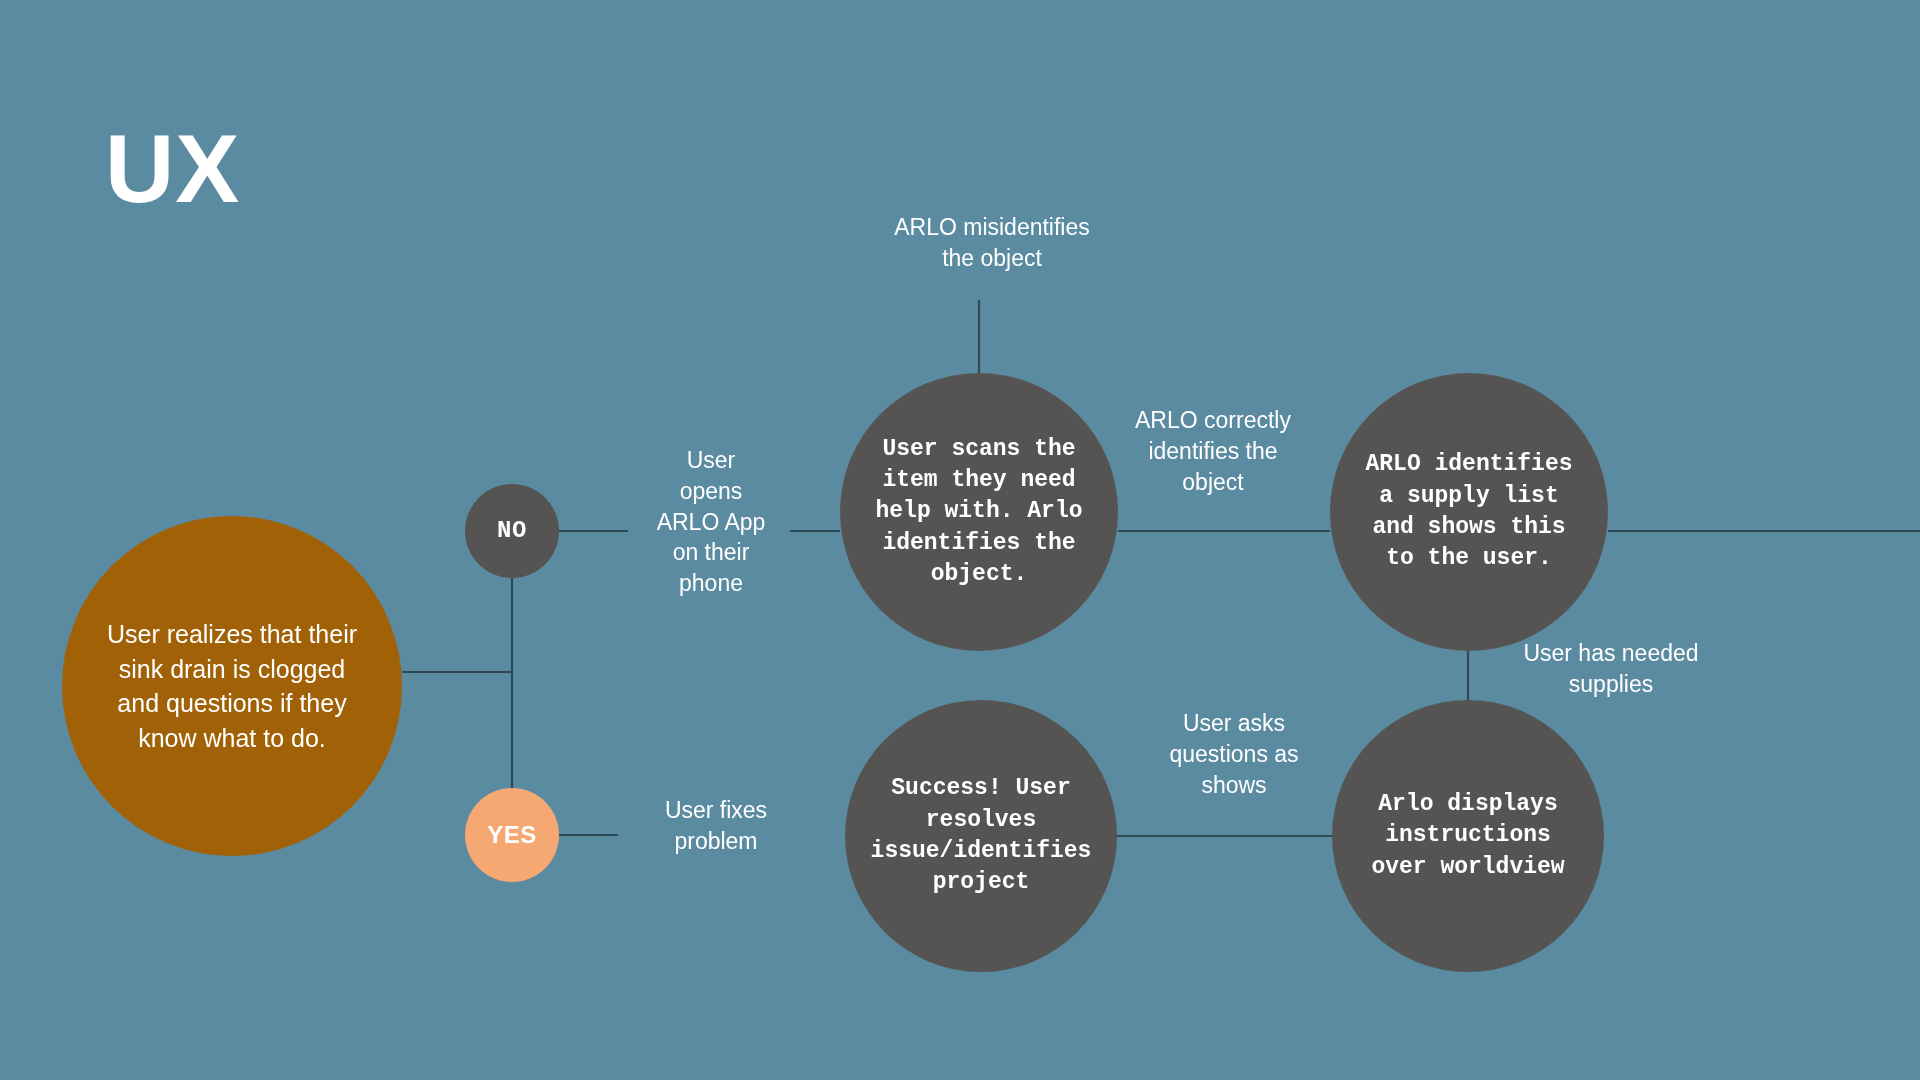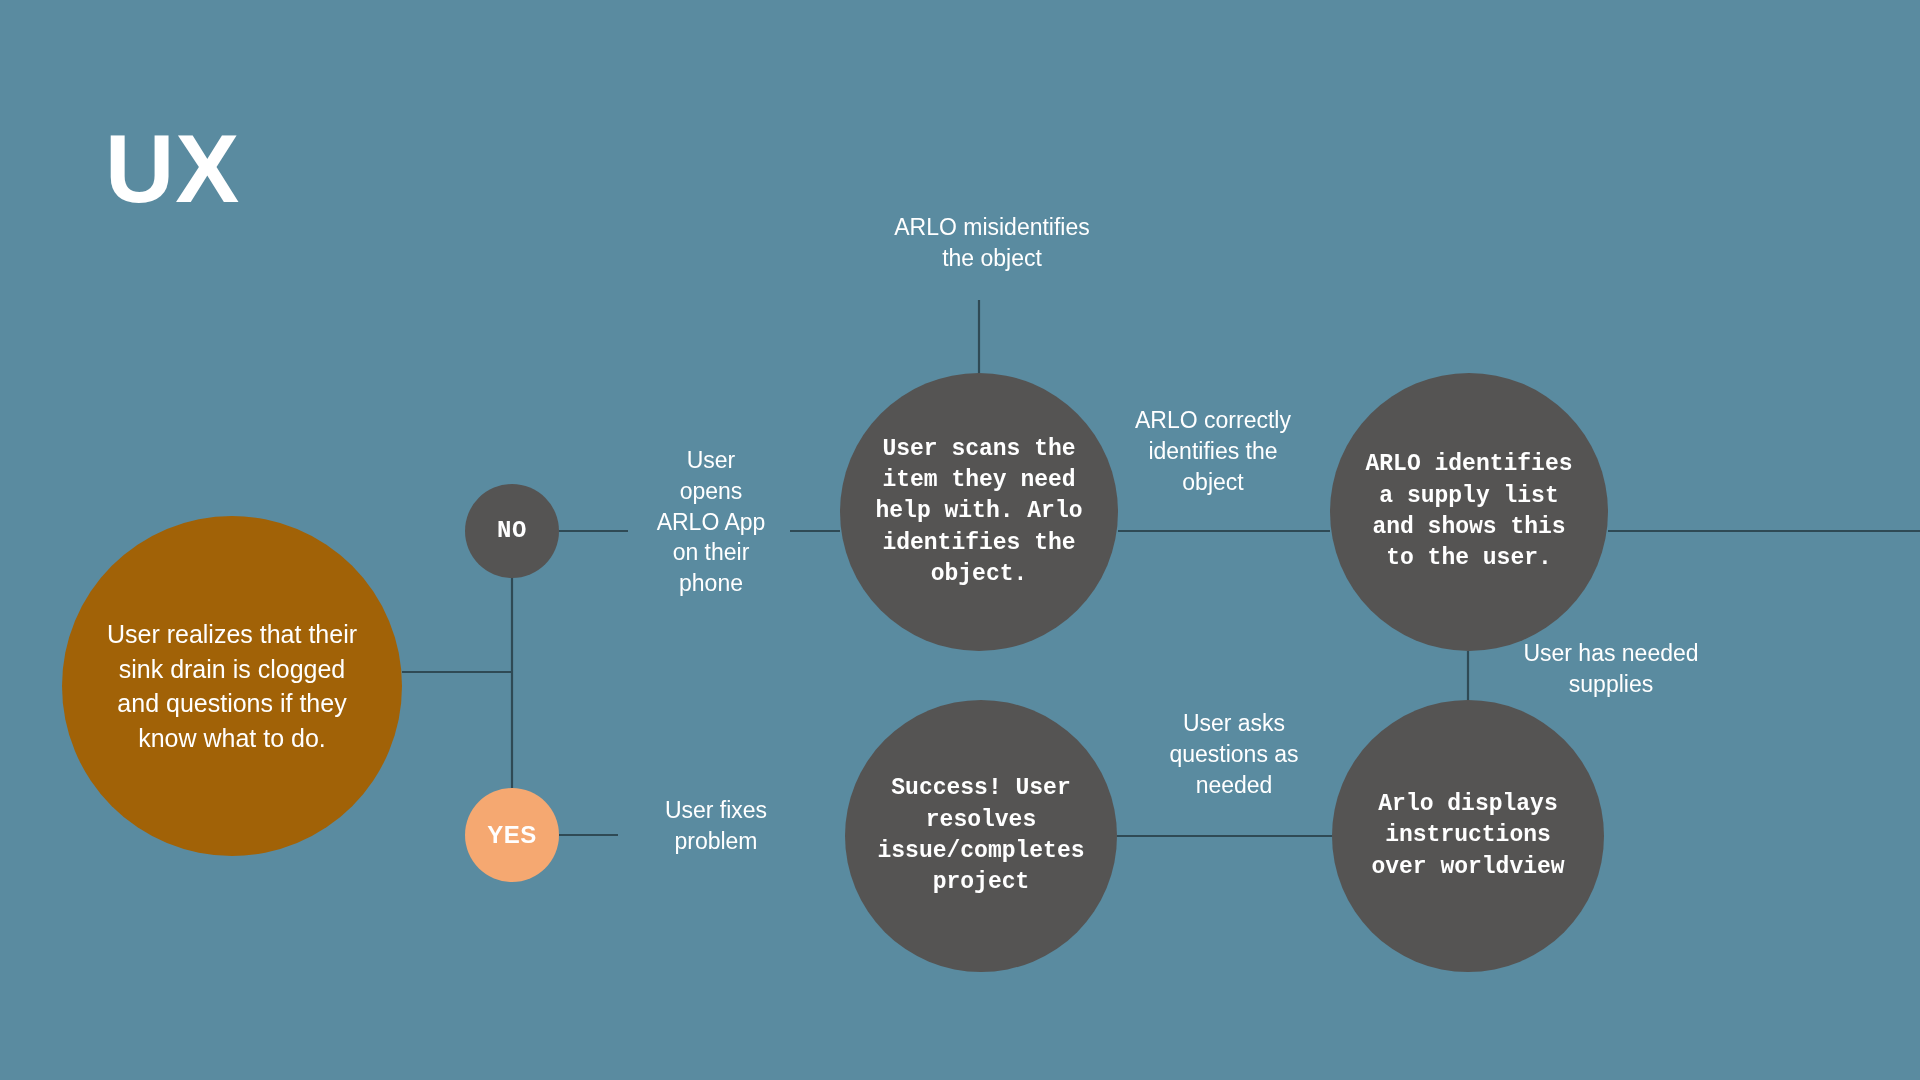--- a/index.html
+++ b/index.html
@@ -189,38 +189,38 @@
 
   <div class="node node-gray node-scan">
     <span class="node-text">User scans the item they need help with. Arlo identifies the object.</span>
   </div>
 
   <div class="node node-gray node-supply">
     <span class="node-text">ARLO identifies a supply list and shows this to the user.</span>
   </div>
 
   <div class="node node-gray node-success">
-    <span class="node-text">Success! User resolves issue/completes project</span>
+    <span class="node-text">Success! User resolves issue/identifies project</span>
   </div>
 
   <div class="node node-gray node-instruct">
     <span class="node-text">Arlo displays instructions over worldview</span>
   </div>
 
   <div class="edge-label lbl-misidentify">ARLO misidentifies
 the object</div>
   <div class="edge-label lbl-opens-app">User
 opens
 ARLO App
 on their
 phone</div>
   <div class="edge-label lbl-correct">ARLO correctly
 identifies the
 object</div>
   <div class="edge-label lbl-has-supply">User has needed
 supplies</div>
   <div class="edge-label lbl-asks">User asks
 questions as
-needed</div>
+shows</div>
   <div class="edge-label lbl-fixes">User fixes
 problem</div>
 
 </div>
 
 </body></html>

